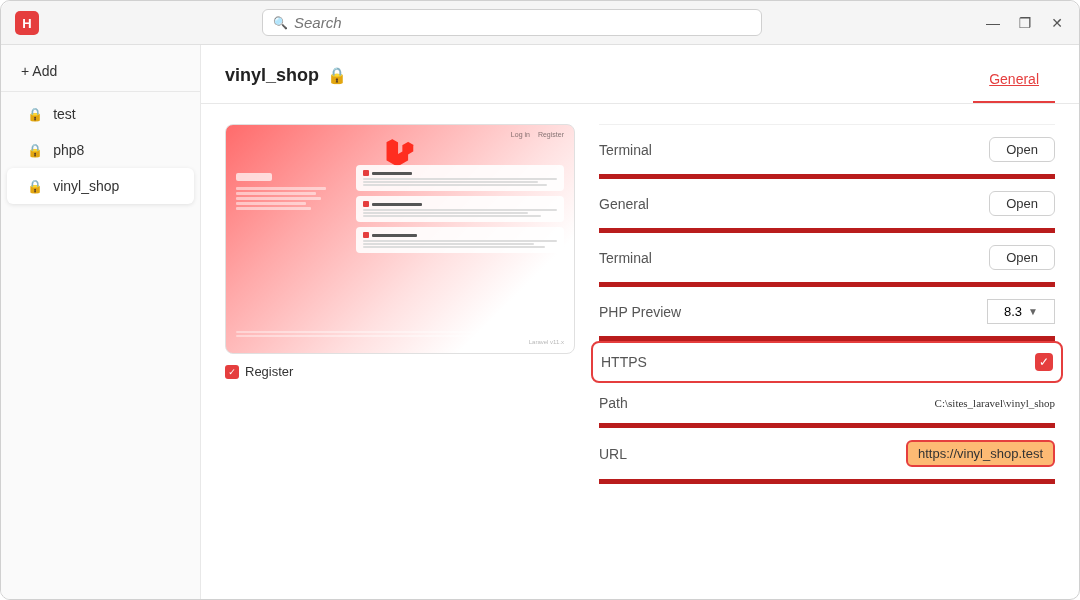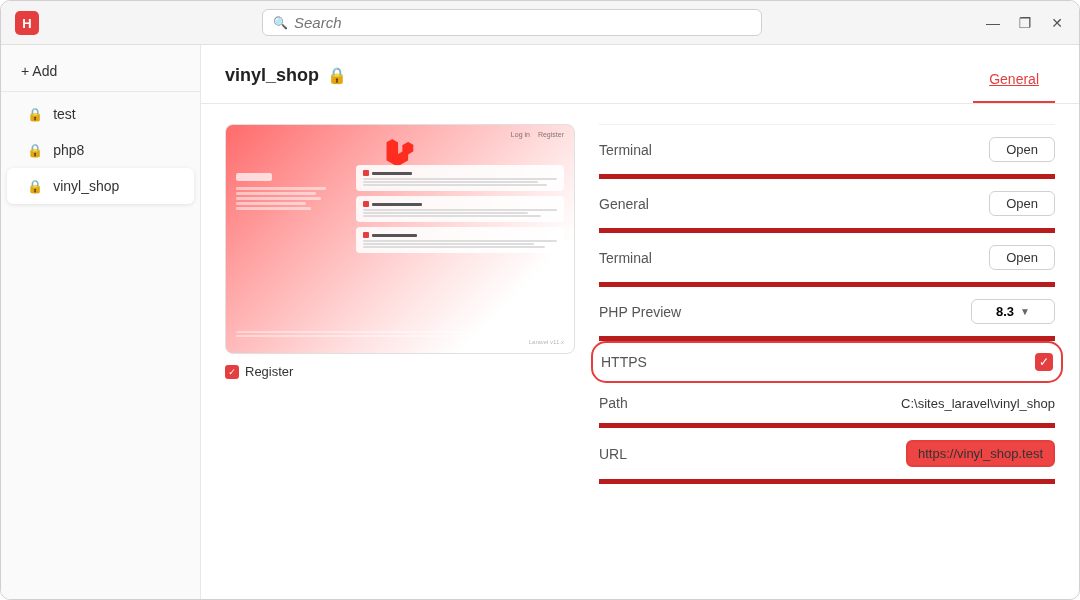--- a/index.html
+++ b/index.html
@@ -257,32 +257,31 @@
       padding: 4px 16px;
       font-size: 13px;
       cursor: pointer;
       color: #333;
     }
     .detail-select {
       display: flex;
       align-items: center;
       gap: 6px;
       border: 1px solid #d0d0d0;
-      border-radius: 6px;
-      padding: 4px 24px;
+      border-radius: 0;
+      padding: 4px 16px;
       font-size: 13px;
       cursor: pointer;
       background: #fff;
-      font-weight: bold;
     }
 
     
     .detail-row.highlighted {
       border: 2px solid #e53e3e;
-      border-radius: 15px;
+      border-radius: 8px;
       padding: 10px 8px;
       margin: 0 -8px;
     }
     .detail-checkbox-wrap {
       width: 18px;
       height: 18px;
       background: #e53e3e;
       border-radius: 4px;
       display: flex;
       align-items: center;
@@ -291,27 +290,28 @@
       font-size: 12px;
     }
 
     
     .url-value-box {
       border: 2px solid #e53e3e;
       border-radius: 6px;
       padding: 4px 10px;
       font-size: 13px;
       color: #333;
-      background: #ef4444;
+      background: #fdba74;
     }
 
     
     .path-value {
-      font-size: 13px;
-      color: #333;
+      font-size: 11px;
+      color: #333;
+      font-family: Liberation Serif, serif;
     }
   </style>
 </head>
 <body>
 
 <div class="titlebar">
   <div class="titlebar-logo">
     <svg viewBox="0 0 24 24" fill="none">
       <rect width="24" height="24" rx="5" fill="#e53e3e"></rect>
       <text x="12" y="17" text-anchor="middle" fill="white" font-size="13" font-weight="bold">H</text>

